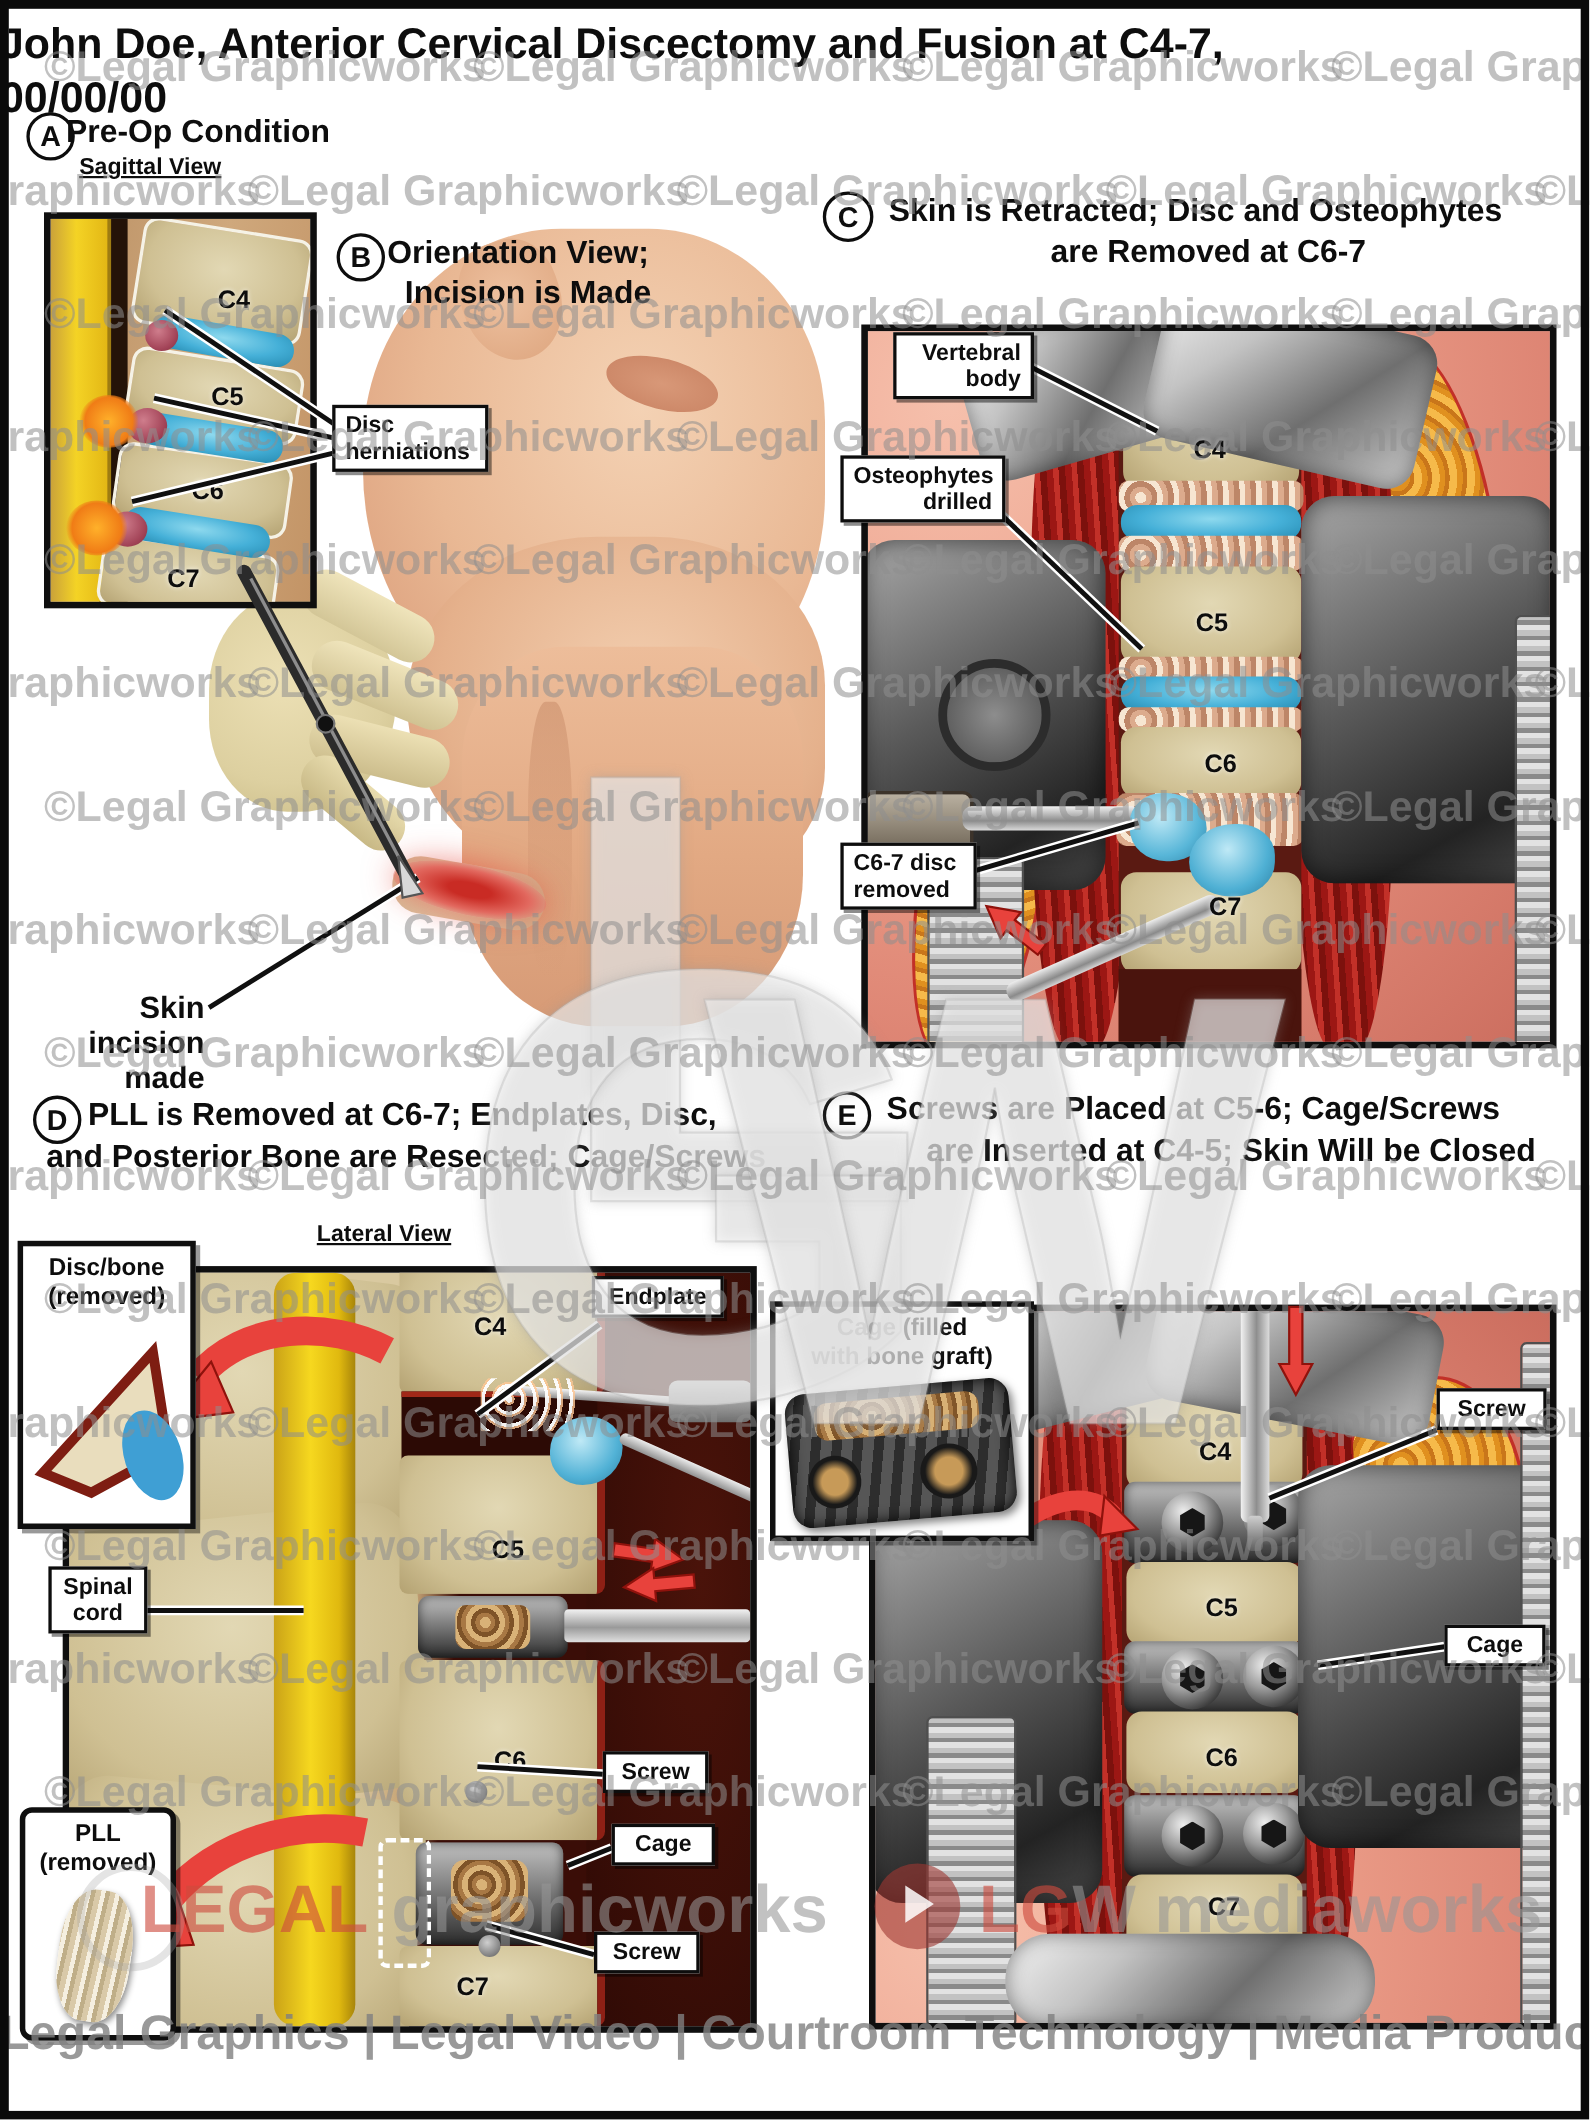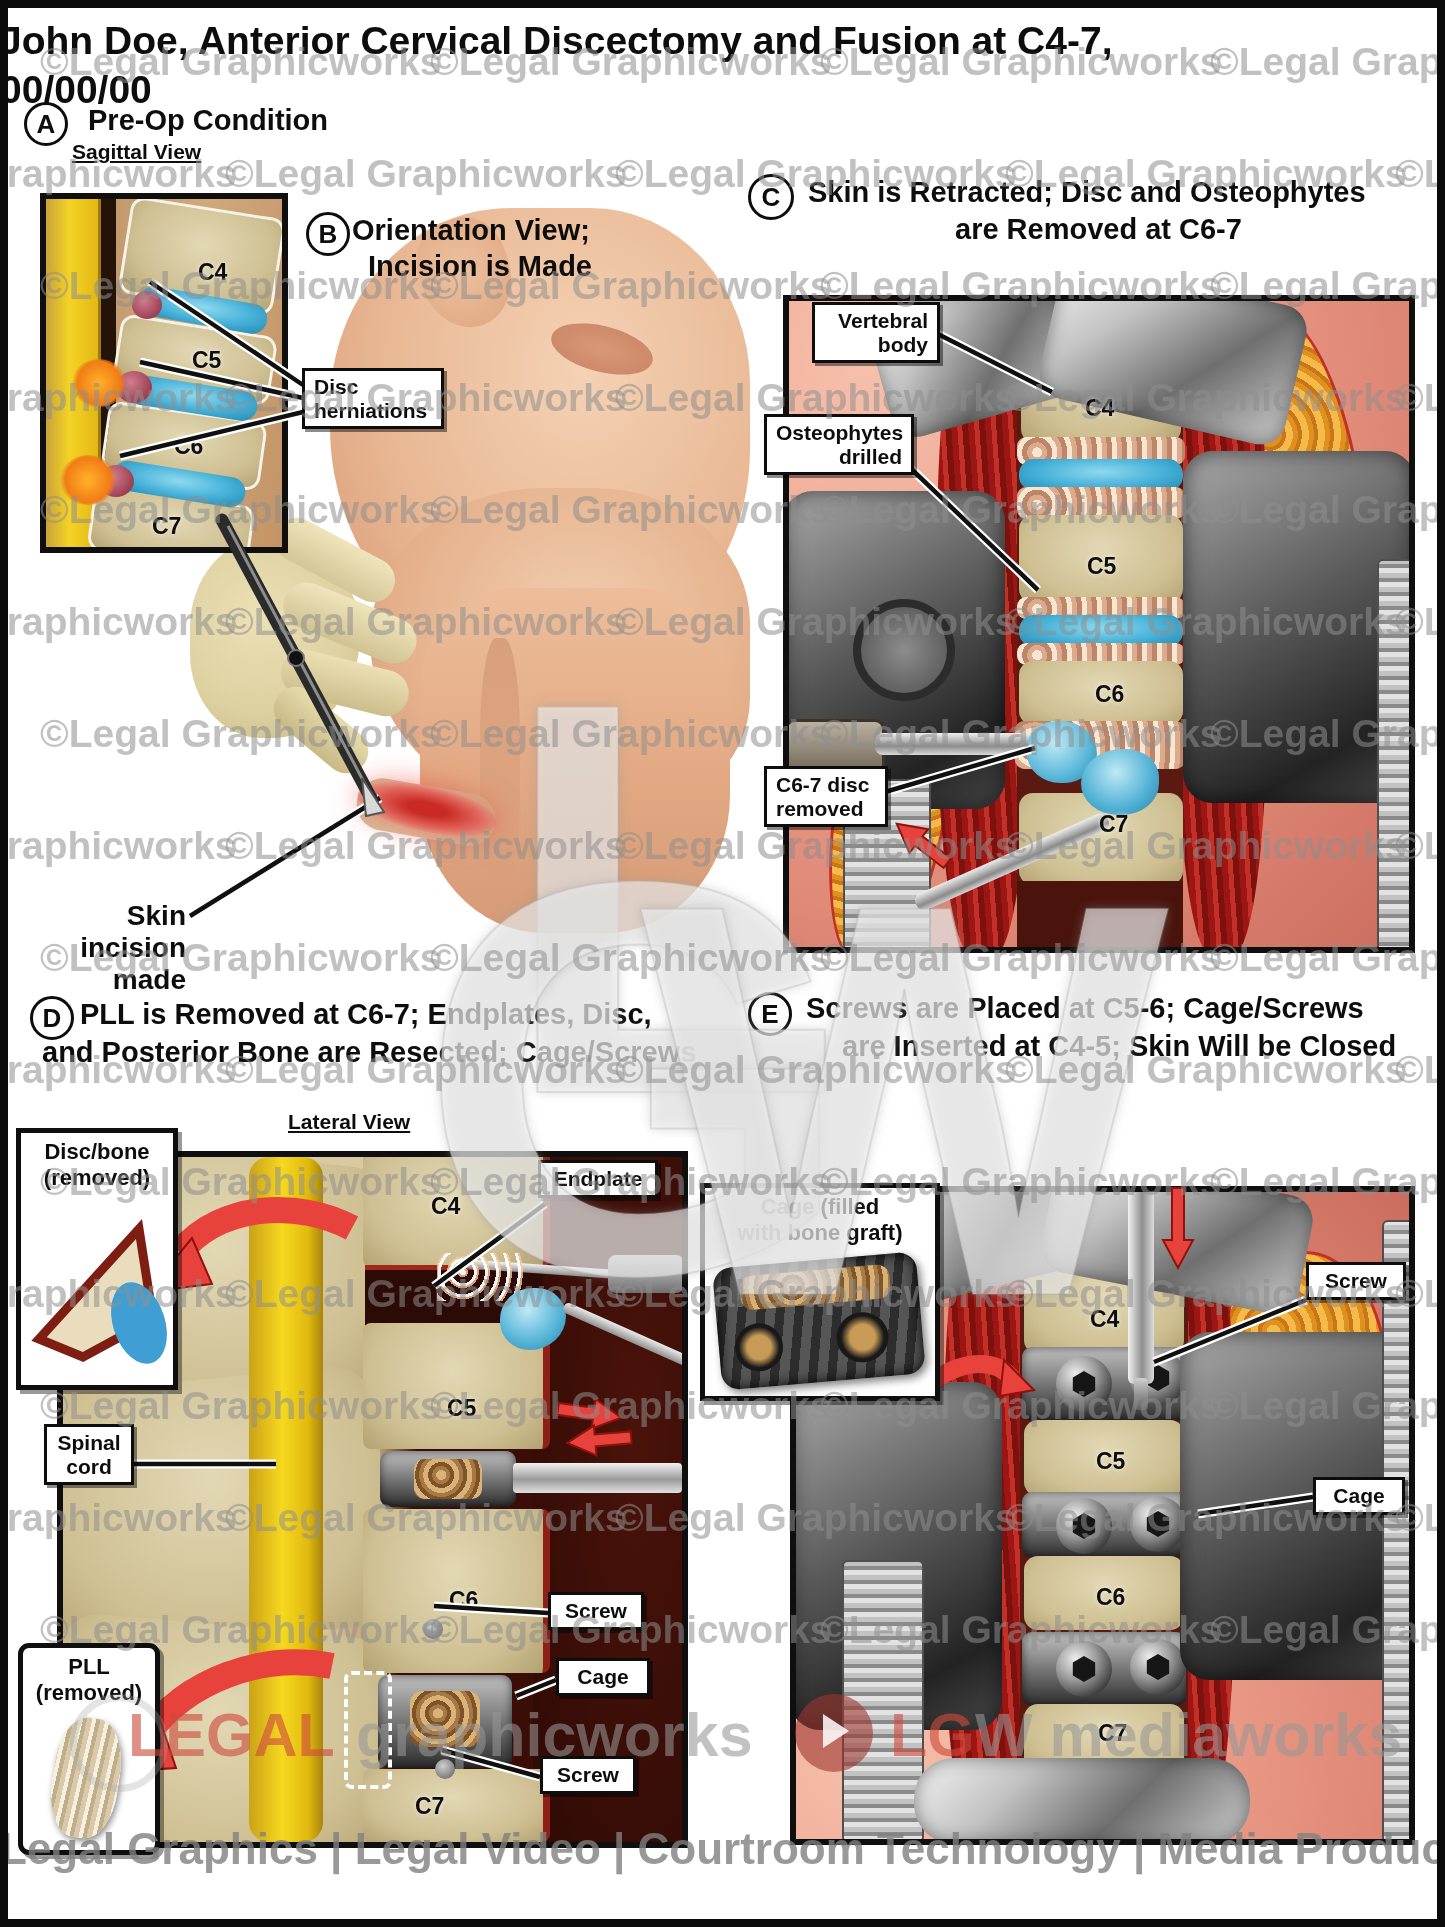--- a/index.html
+++ b/index.html
@@ -65,21 +65,21 @@
 <div id="page">
 
   <div id="title">
     <div>John Doe, Anterior Cervical Discectomy and Fusion at C4-7,</div>
     <div>00/00/00</div>
   </div>
 
   <div class="circ" style="left:24px;top:102px;">
     <span>A</span>
     </div>
-  <div class="phead" style="left:88px;top:102px;">Pre-Op Condition</div>
+  <div class="phead" style="left:60px;top:102px;">Pre-Op Condition</div>
   <div class="subhead" style="left:72px;top:140px;">Sagittal View</div>
 
   <div class="frame" style="left:40px;top:170px;width:236px;height:348px;background:linear-gradient(100deg,#b98f63,#cfa87c 55%,#c39466);">
     <div class="art" style="left:44px;top:0;width:26px;height:348px;background:#241308;"></div>
     <div class="art" style="left:0;top:0;width:52px;height:348px;background:linear-gradient(90deg,#caa23a,#f4d325 45%,#e3b715);border-right:3px solid #9e7c12;"></div>
     <div class="art bone" style="left:78px;top:8px;width:150px;height:92px;transform:rotate(9deg);border:3px solid #f5f2e6;"></div>
     <div class="art bone" style="left:70px;top:126px;width:152px;height:64px;transform:rotate(9deg);border:3px solid #f5f2e6;"></div>
     <div class="art bone" style="left:58px;top:212px;width:154px;height:64px;transform:rotate(8deg);border:3px solid #f5f2e6;"></div>
     <div class="art bone" style="left:44px;top:296px;width:156px;height:60px;transform:rotate(8deg);border:3px solid #f5f2e6;"></div>
     <div class="art disc" style="left:92px;top:96px;width:130px;height:30px;transform:rotate(10deg);"></div>

